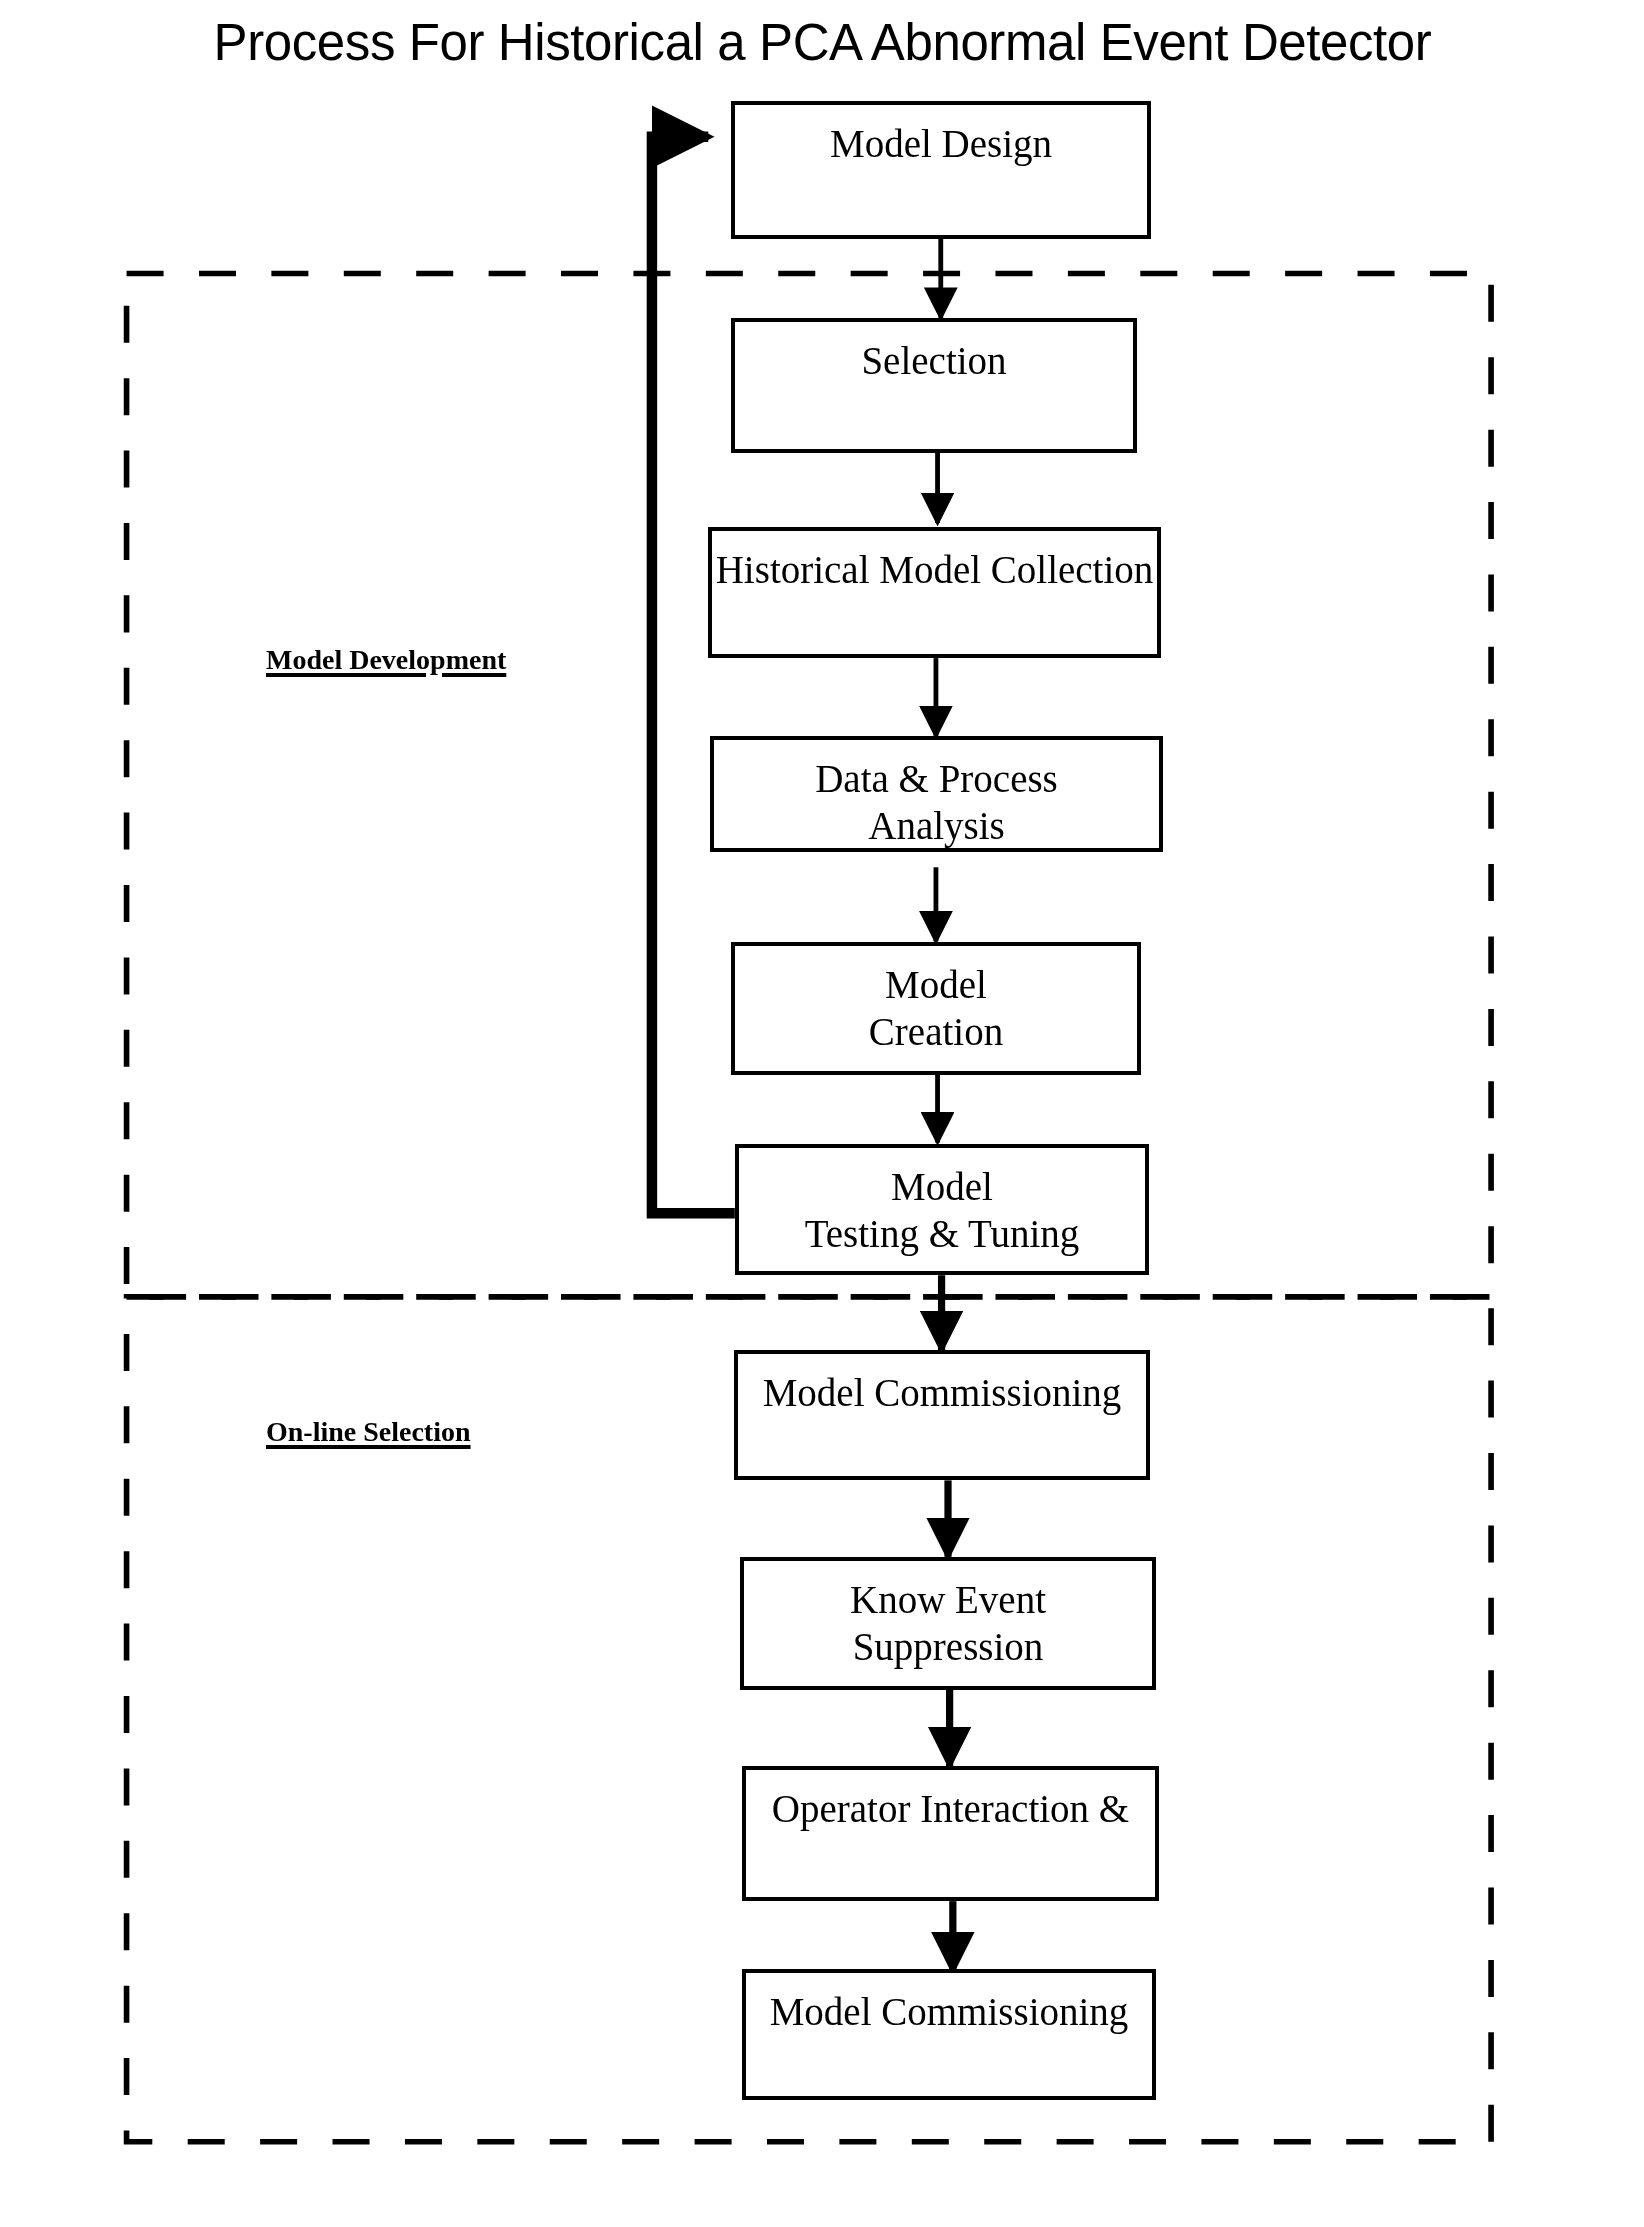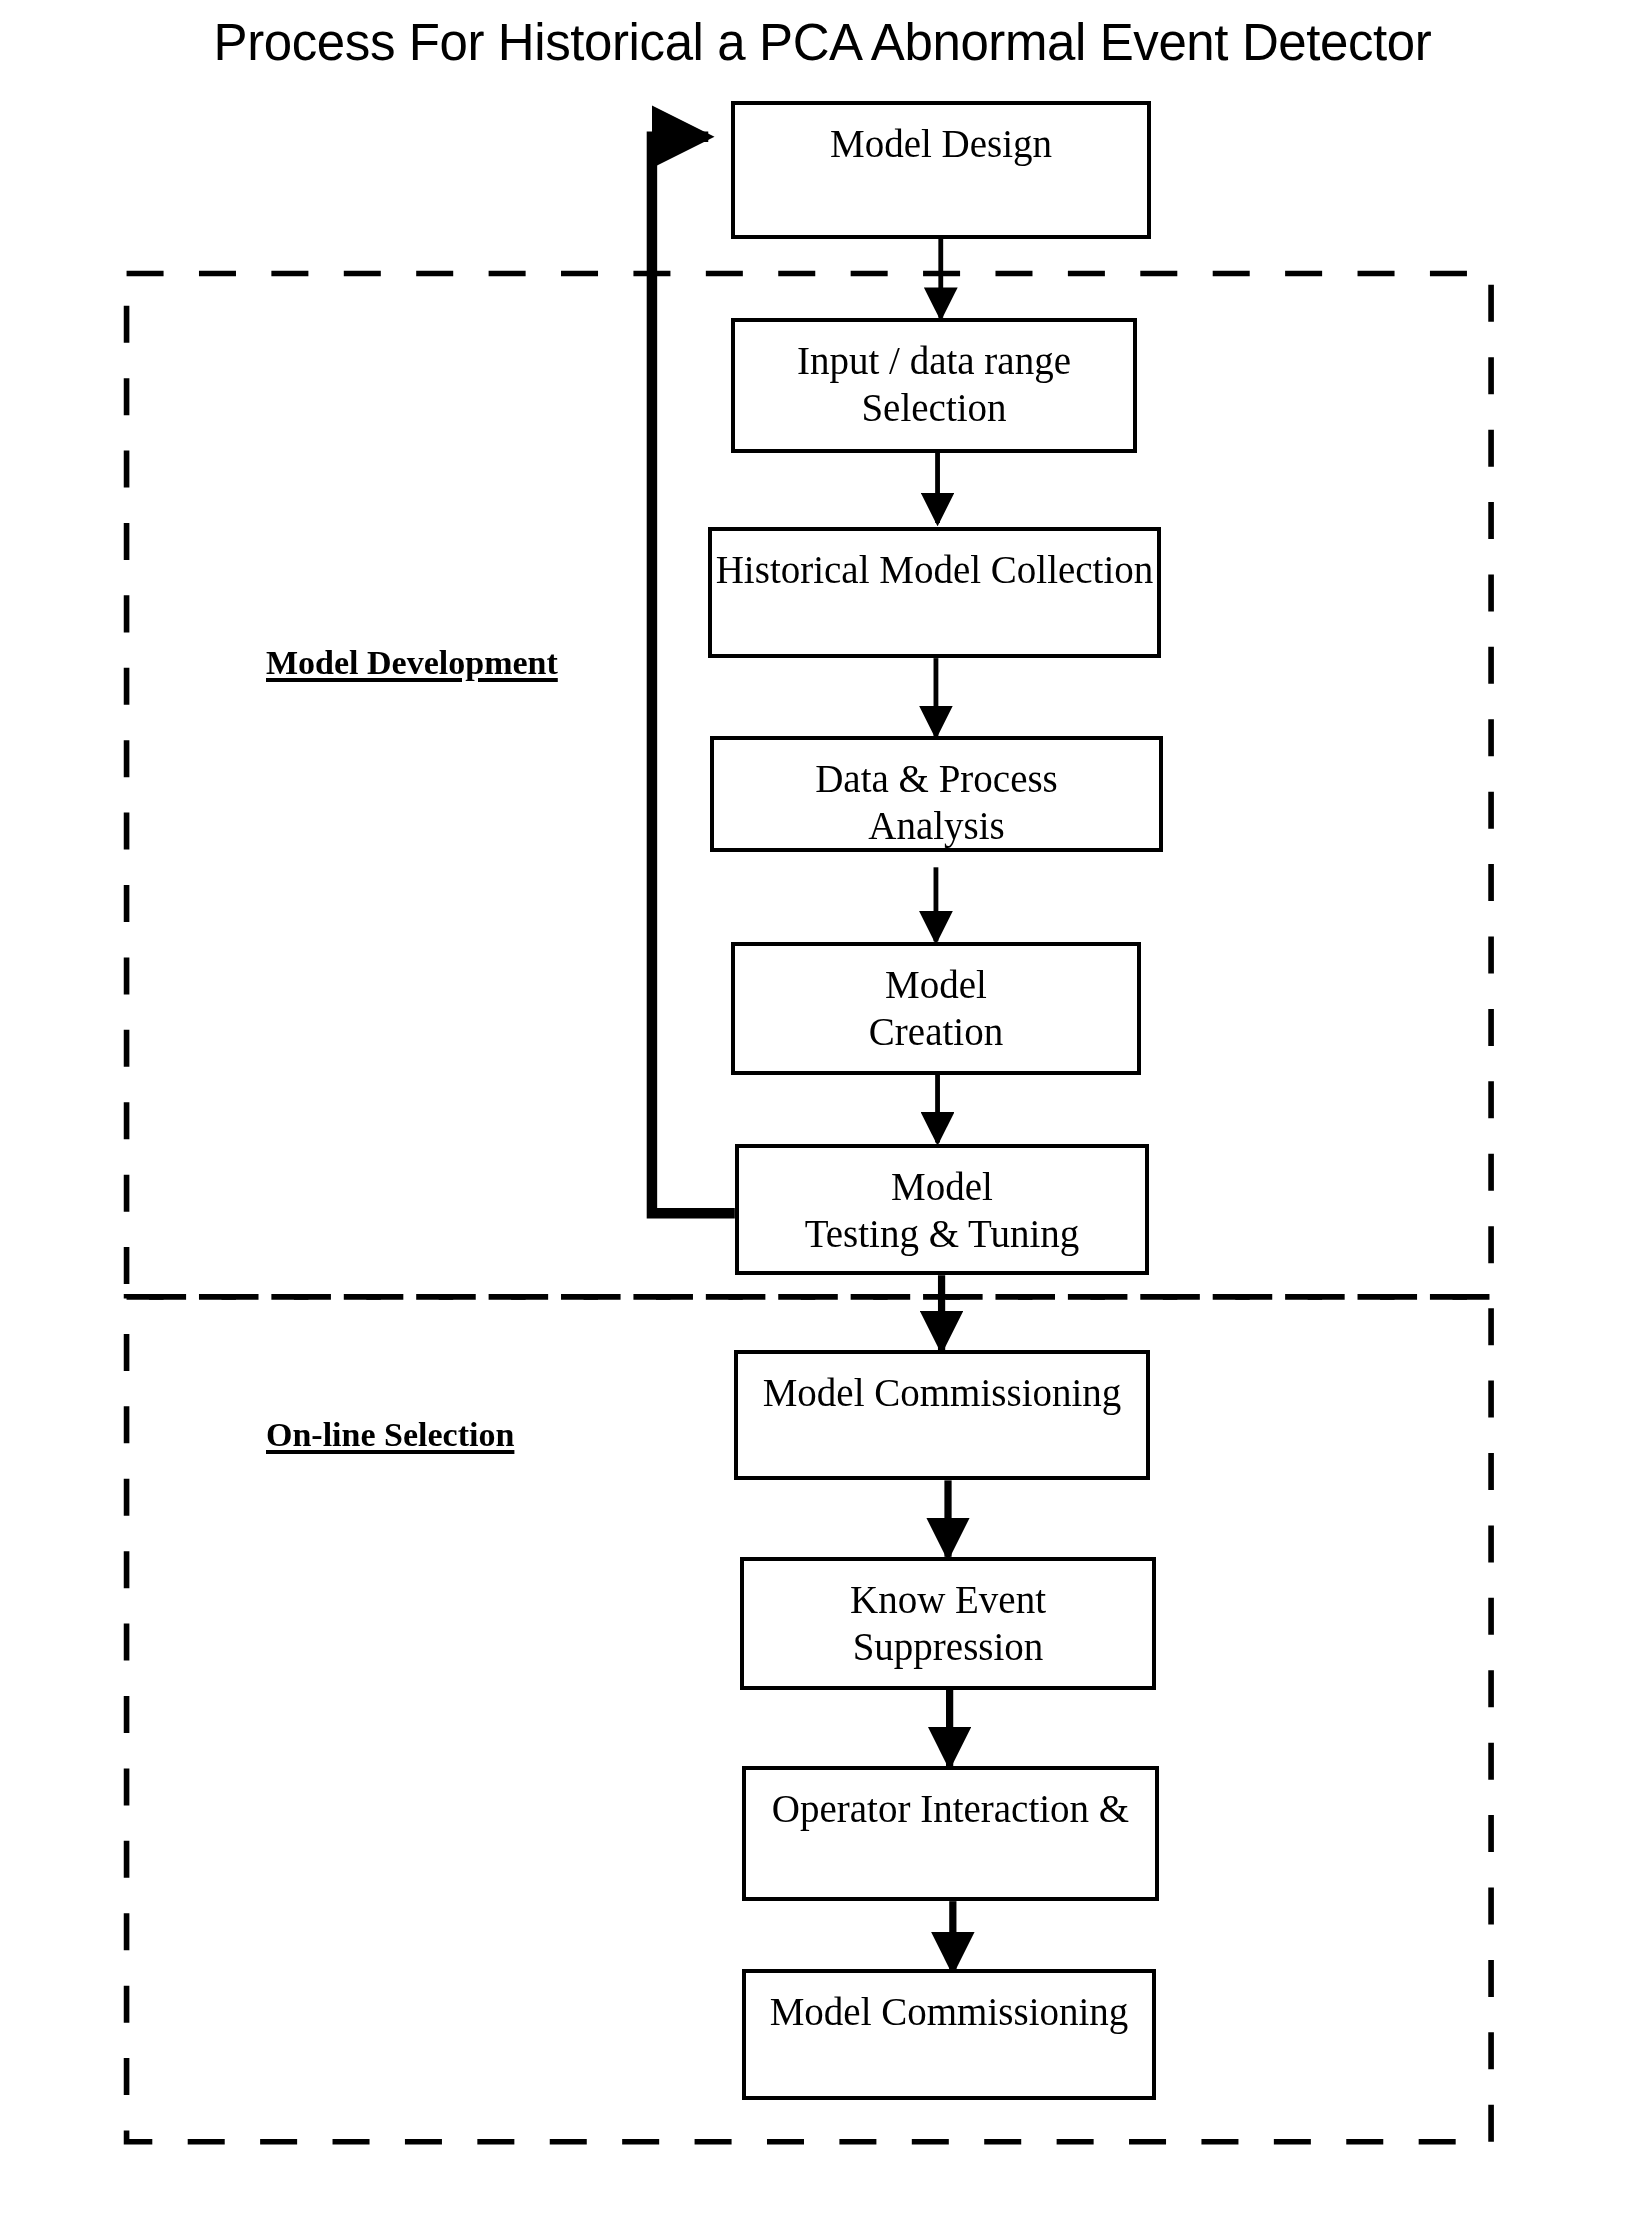--- a/index.html
+++ b/index.html
@@ -42,21 +42,21 @@
     padding-top: 14.5px;
   }
   .flow-box .line {
     display: block;
     white-space: nowrap;
     font-family: Liberation Serif, serif;
   }
   .group-label {
     position: absolute;
     font-family: "Liberation Serif", serif;
-    font-size: 34px;
+    font-size: 28px;
     font-weight: bold;
     color: #000000;
     text-decoration: underline;
     text-decoration-thickness: 4px;
     text-underline-offset: 4px;
     white-space: nowrap;
   }
   #svg-layer {
     position: absolute;
     left: 0;
@@ -100,21 +100,20 @@
   </svg>
 
   <div class="group-label" style="left:266px; top:644px;">Model Development</div>
   <div class="group-label" style="left:266px; top:1416px;">On-line Selection</div>
 
   <div class="flow-box" style="left:731px; top:101px; width:420px; height:138px;">
     <span class="line">Model Design</span>
   </div>
 
   <div class="flow-box" style="left:731px; top:318px; width:406px; height:135px;">
-    <span class="line">Input / data range</span>
     <span class="line">Selection</span>
   </div>
 
   <div class="flow-box" style="left:708px; top:527px; width:453px; height:131px;">
     <span class="line">Historical Model Collection</span>
   </div>
 
   <div class="flow-box" style="left:710px; top:736px; width:453px; height:116px;">
     <span class="line">Data &amp; Process</span>
     <span class="line">Analysis</span>

